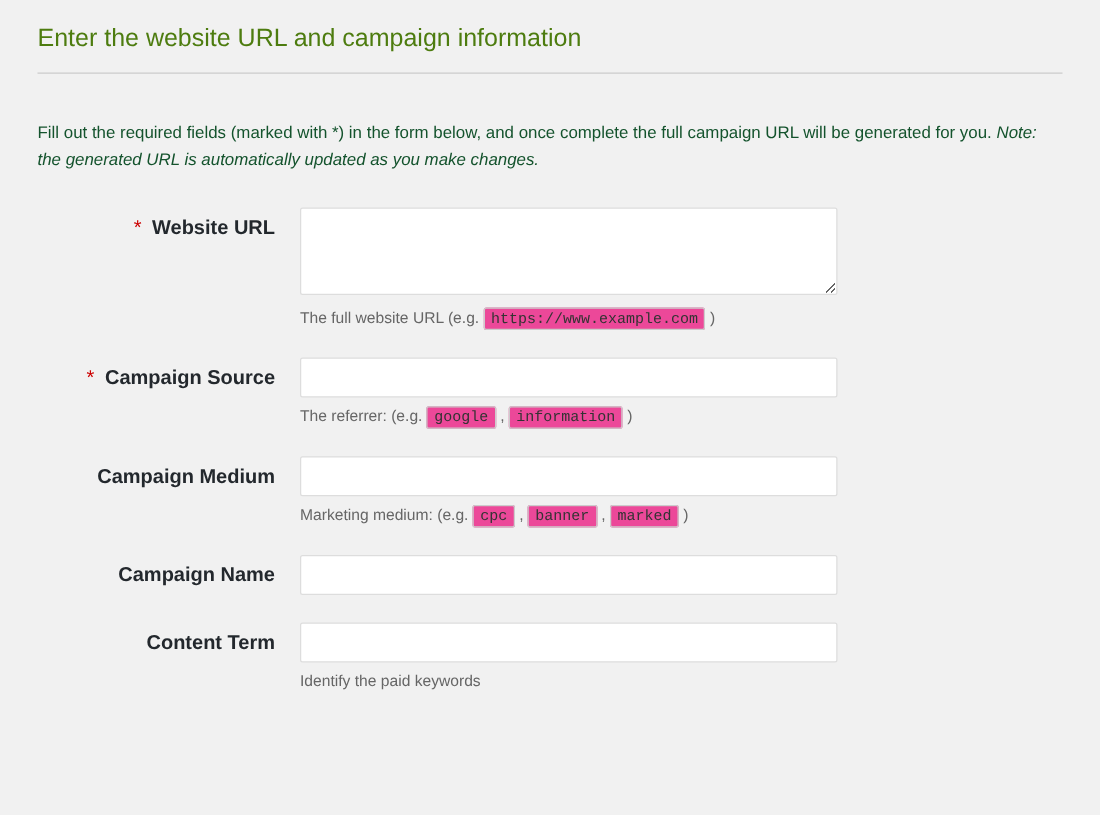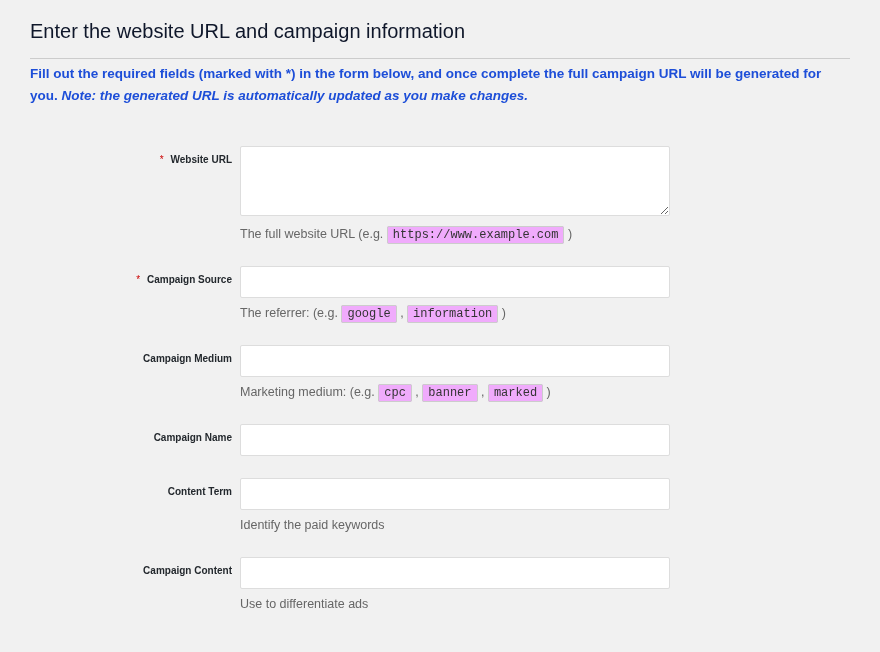--- a/index.html
+++ b/index.html
@@ -19,51 +19,50 @@
 
     .page-container {
       background-color: #f1f1f1;
       padding: 20px 30px;
       min-height: 652px;
     }
 
     .section-title {
       font-size: 20px;
       font-weight: 400;
-      color: #0f172a;
+      color: #4d7c0f;
       padding-bottom: 15px;
       border-bottom: 1px solid #ccc;
-      margin-bottom: 4px;
+      margin-bottom: 36px;
     }
 
     .intro-text {
       font-size: 13.5px;
-      color: #1d4ed8;
+      color: #14532d;
       line-height: 1.6;
-      margin-bottom: 40px;
-      font-weight: bold;
+      margin-bottom: 28px;
     }
 
     .intro-text em {
       font-style: italic;
     }
 
     .form-row {
       display: flex;
       align-items: flex-start;
       margin-bottom: 22px;
     }
 
     .form-label-cell {
       width: 210px;
       min-width: 210px;
       text-align: right;
-      padding-right: 8px;
+      padding-right: 20px;
       padding-top: 8px;
-      font-size: 10px;
+      font-size: 16px;
       color: #23282d;
     }
 
     .form-label-cell .required-star {
       color: #c00;
       margin-right: 4px;
     }
 
     .form-field-cell {
       flex: 1;
@@ -93,21 +92,21 @@
     .field-hint {
       font-size: 12.5px;
       color: #666;
       margin-top: 6px;
       line-height: 1.5;
     }
 
     .hint-code {
       font-family: 'Courier New', Courier, monospace;
       font-size: 12px;
-      background-color: #f0abfc;
+      background-color: #ec4899;
       border: 1px solid #ccc;
       padding: 1px 5px;
       border-radius: 2px;
       color: #333;
     }
   </style>
 </head>
 <body>
 
 <div class="page-container">
@@ -173,26 +172,15 @@
         <strong>Content Term</strong>
       </div>
       <div class="form-field-cell">
         <input type="text" style="">
         <div class="field-hint">
           Identify the paid keywords
         </div>
       </div>
     </div>
 
-    <div class="form-row">
-      <div class="form-label-cell">
-        <strong>Campaign Content</strong>
-      </div>
-      <div class="form-field-cell">
-        <input type="text" style="">
-        <div class="field-hint">
-          Use to differentiate ads
-        </div>
-      </div>
-    </div>
 
   </div>
 </div>
 
 </body></html>

